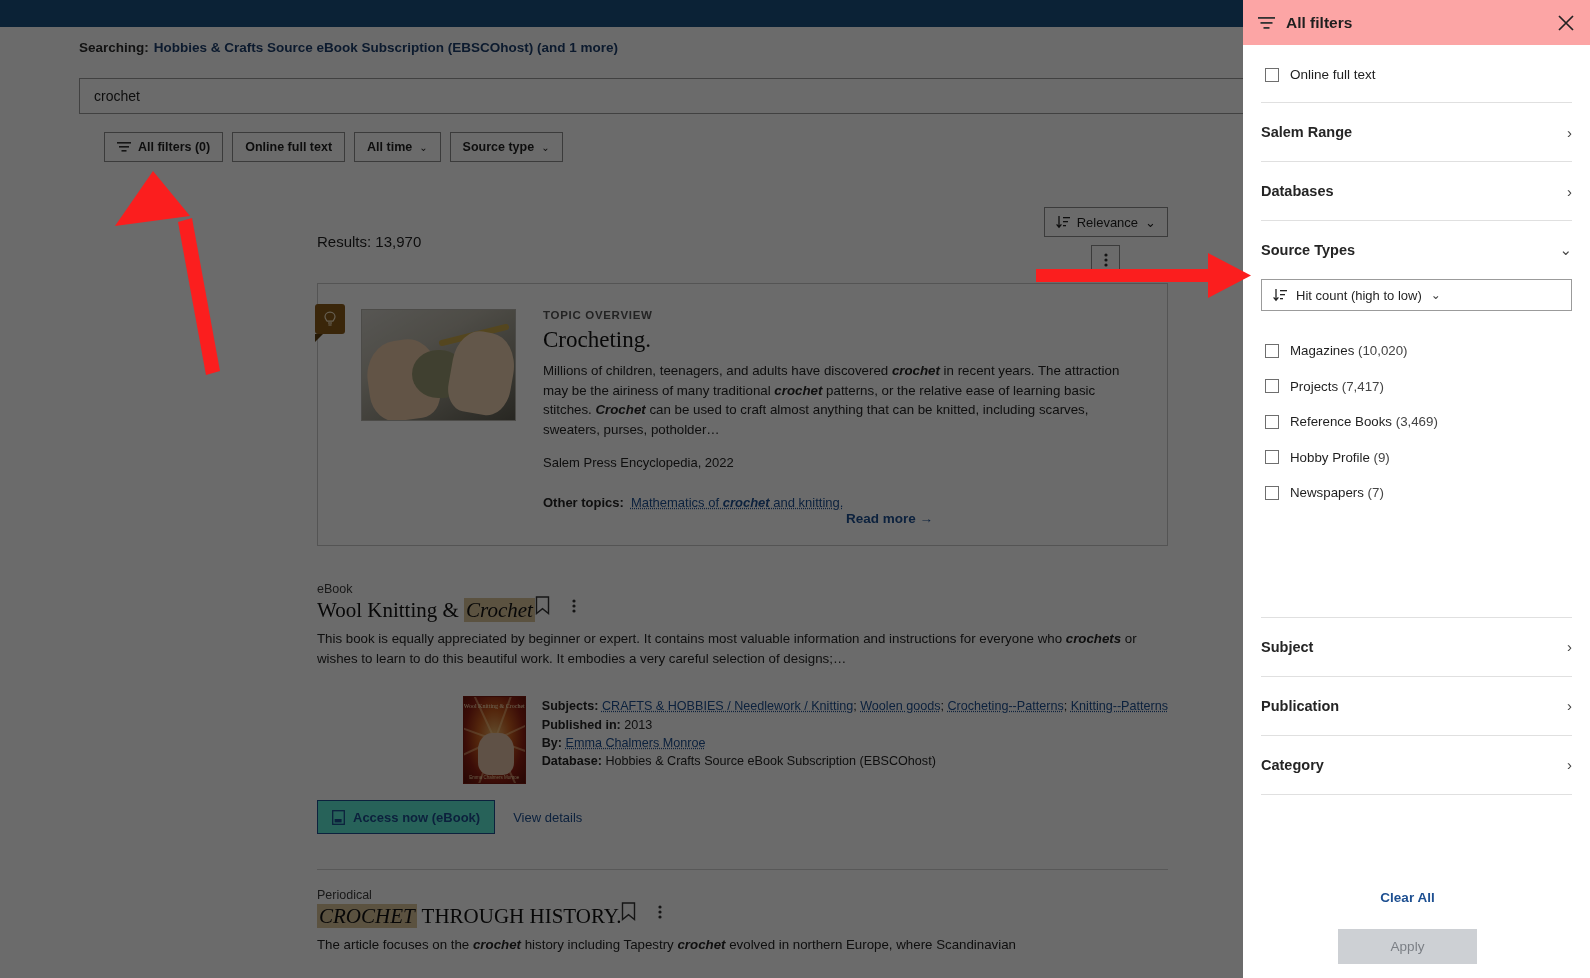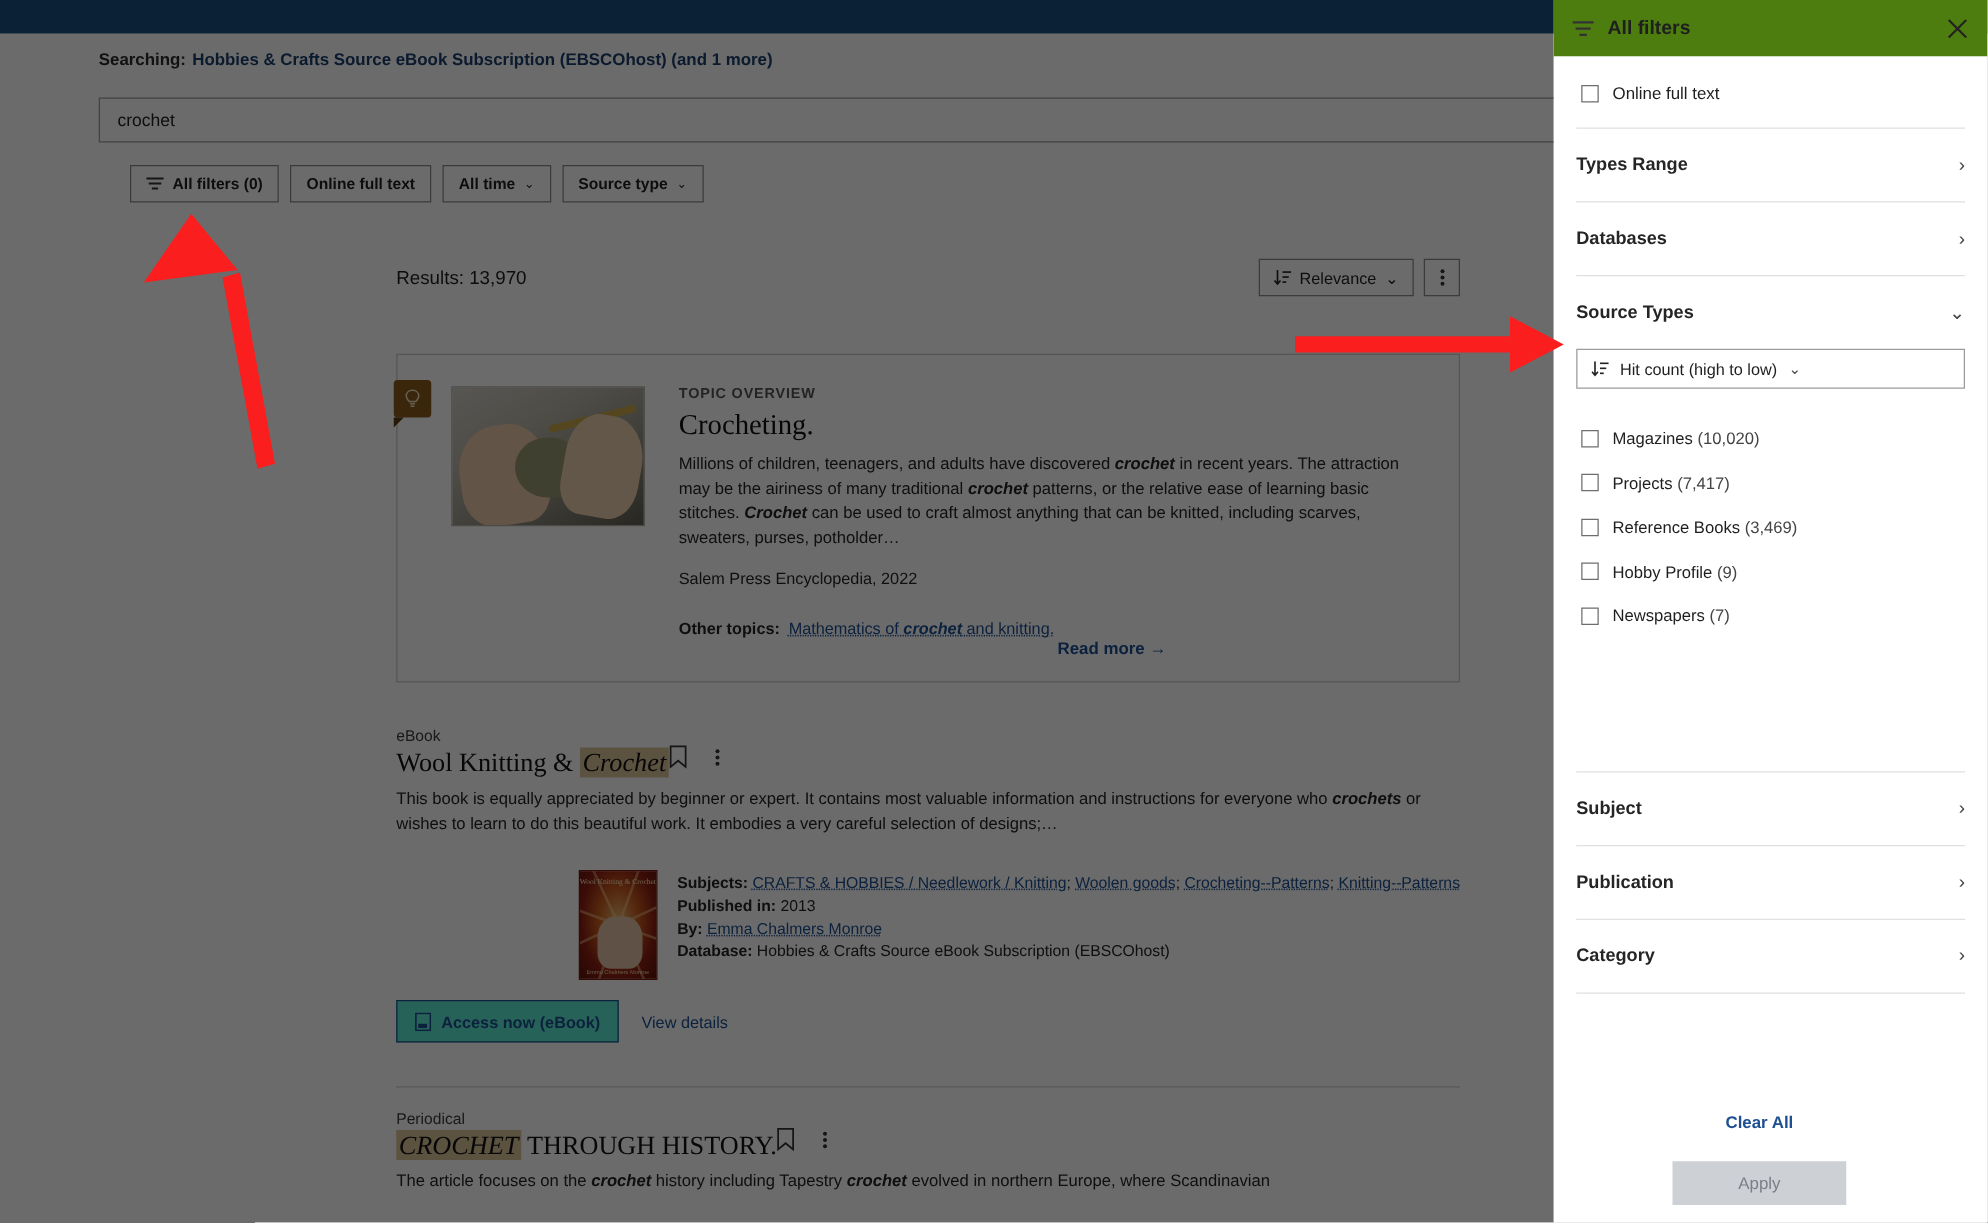--- a/index.html
+++ b/index.html
@@ -37,21 +37,21 @@
     padding: 0 12px; font-size: 12.5px; font-weight: bold; color: #1f1f1f;
     white-space: nowrap;
   }
   .chip .caret { font-size: 10px; font-weight: normal; }
 
   .results-bar {
     position: absolute; left: 317px; top: 207px; width: 851px;
     display: flex; align-items: center; justify-content: space-between;
   }
   .results-count { font-size: 15px; color: #1f1f1f; }
-  .results-right { display: flex; gap: 8px; align-items: center; }
+  .results-right { display: flex; gap: 8px; align-items: center; flex-direction: column; }
   .sortbtn {
     height: 30px; border: 1px solid #8d8d8d; background: #fff;
     display: flex; align-items: center; gap: 7px; padding: 0 11px;
     font-size: 13px; color: #1f1f1f;
   }
   .kebabbtn {
     width: 29px; height: 30px; border: 1px solid #8d8d8d; background: #fff;
     display: flex; align-items: center; justify-content: center;
   }
 
@@ -141,21 +141,21 @@
     position: absolute; left: 0; top: 27px; width: 1243px; height: 951px;
     background: rgba(0,0,0,0.58);
   }
 
   
   .panel {
     position: absolute; right: 0; top: 0; width: 347px; height: 978px;
     background: #ffffff; display: flex; flex-direction: column;
   }
   .panel-head {
-    height: 45px; background: #4d7c0f;
+    height: 45px; background: #fca5a5;
     display: flex; align-items: center; padding: 0 15px; gap: 11px;
   }
   .panel-head .title { font-size: 15.5px; font-weight: bold; color: #1f1f1f; flex: 1; }
   .panel-body { flex: 1; padding: 0 18px; position: relative; overflow: hidden; }
   .onlinefulltext { display: flex; align-items: center; gap: 11px; padding: 22px 0 20px 4px; }
   .cbx {
     width: 14px; height: 14px; border: 1.4px solid #6e6e6e; background: #fff;
     flex: 0 0 14px;
   }
   .onlinefulltext .lab { font-size: 13.5px; color: #1f1f1f; }
@@ -375,21 +375,21 @@
 
     <div class="panel-body">
 
       <div class="onlinefulltext">
         <span class="cbx"></span>
         <span class="lab">Online full text</span>
       </div>
 
       <div class="hr"></div>
       <div class="facet-row">
-        <span class="name">Types Range</span>
+        <span class="name">Salem Range</span>
         <span class="chev">›</span>
       </div>
 
       <div class="hr"></div>
       <div class="facet-row">
         <span class="name">Databases</span>
         <span class="chev">›</span>
       </div>
 
       <div class="hr"></div>

